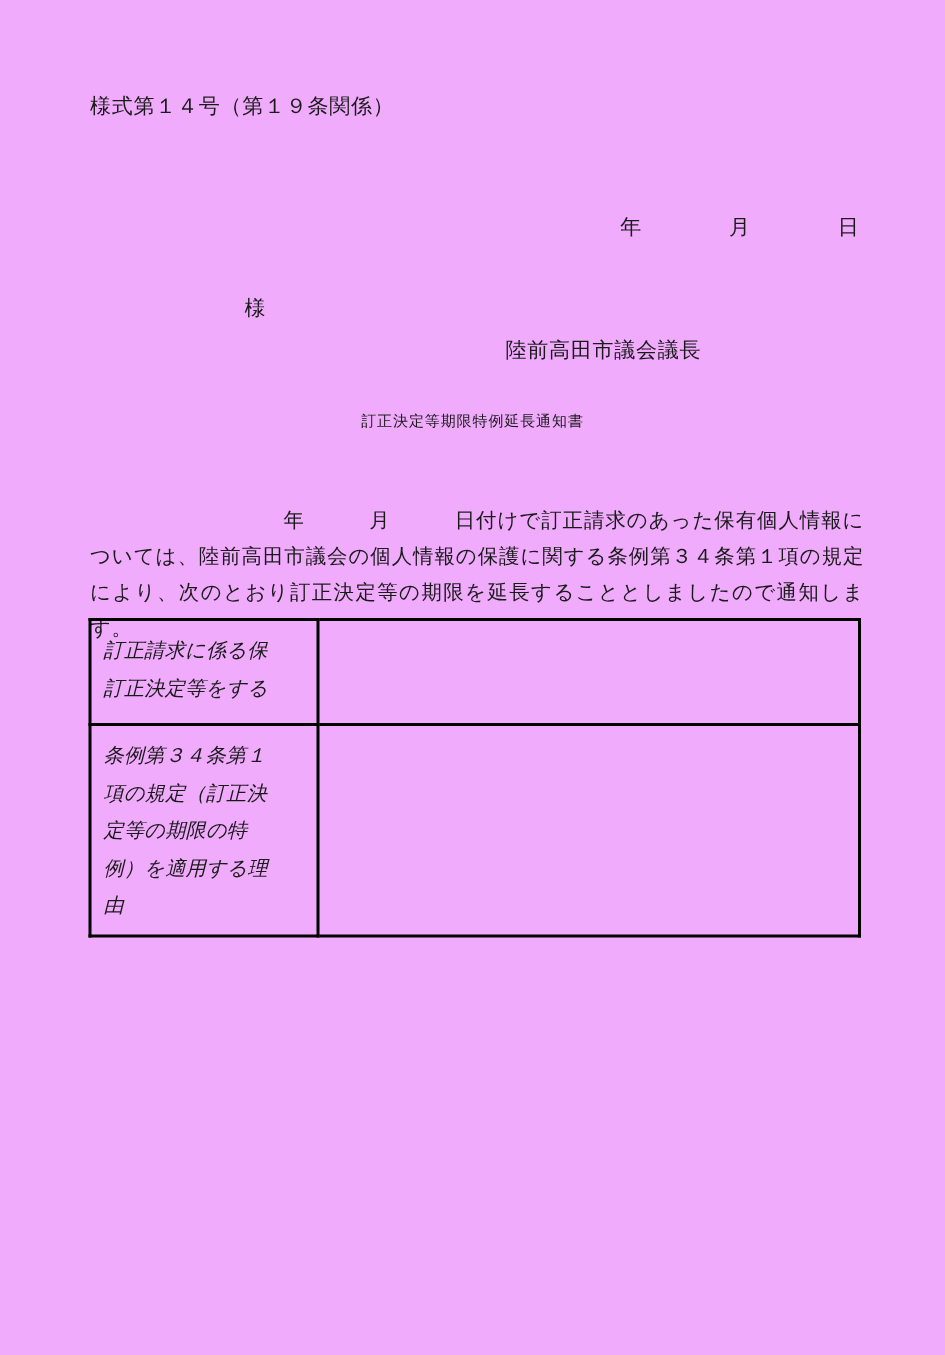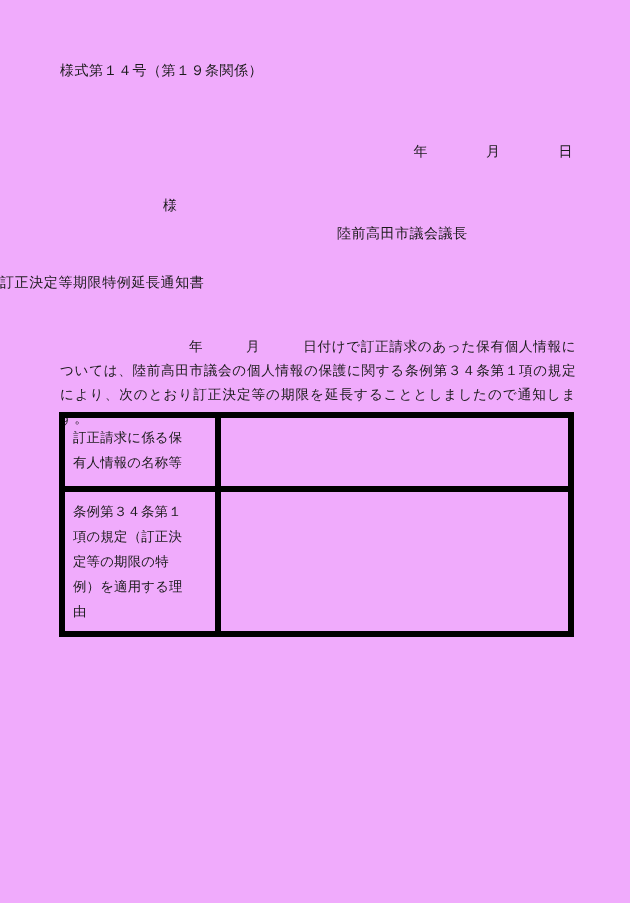--- a/index.html
+++ b/index.html
@@ -61,22 +61,22 @@
     white-space: pre;
     padding-left: 32px;
   }
 
   
   .doc-title {
     position: absolute;
     left: 0;
     right: 0;
     top: 274px;
-    text-align: left;
-    font-size: 14px;
+    text-align: center;
+    font-size: 10px;
     letter-spacing: 0.6px;
     white-space: pre;
   }
 
   
   .body-text {
     position: absolute;
     left: 60px;
     top: 321px;
     width: 516px;
@@ -92,23 +92,24 @@
   .form-table {
     position: absolute;
     left: 59px;
     top: 412px;
     width: 515px;
     border-collapse: collapse;
     table-layout: fixed;
     font-size: 13.4px;
   }
   .form-table td {
-    border: 6px solid #000000;
+    border: 2px solid #000000;
     padding: 0;
     vertical-align: top;
+    font-style: italic;
   }
   .form-table td.label-cell {
     width: 136px;
     padding: 7px 6px 7px 8px;
     line-height: 25px;
     letter-spacing: 0.2px;
   }
   .form-table td.value-cell {
     padding: 7px 8px;
     line-height: 25px;
@@ -142,21 +143,21 @@
 
   <div class="doc-title">訂正決定等期限特例延長通知書</div>
 
   <p class="body-text"><span class="lead-indent">　　　　</span><span class="lead-indent">年　　　月　　　</span><span>日付けで訂正請求のあった保有個人情報については、陸前高田市議会の個人情報の保護に関する条例第３４条第１項の規定により、次のとおり訂正決定等の期限を延長することとしましたので通知します。</span></p>
 
   <table class="form-table">
     <tbody>
       <tr class="row-1">
         <td class="label-cell">
           <span class="label-line">訂正請求に係る保</span>
-          <span class="label-line">有人情報の名称等</span>
+          <span class="label-line">訂正決定等をする</span>
         </td>
         <td class="value-cell"></td>
       </tr>
       <tr class="row-2">
         <td class="label-cell">
           <span class="label-line">条例第３４条第１</span>
           <span class="label-line">項の規定（訂正決</span>
           <span class="label-line">定等の期限の特</span>
           <span class="label-line">例）を適用する理</span>
           <span class="label-line">由</span>

